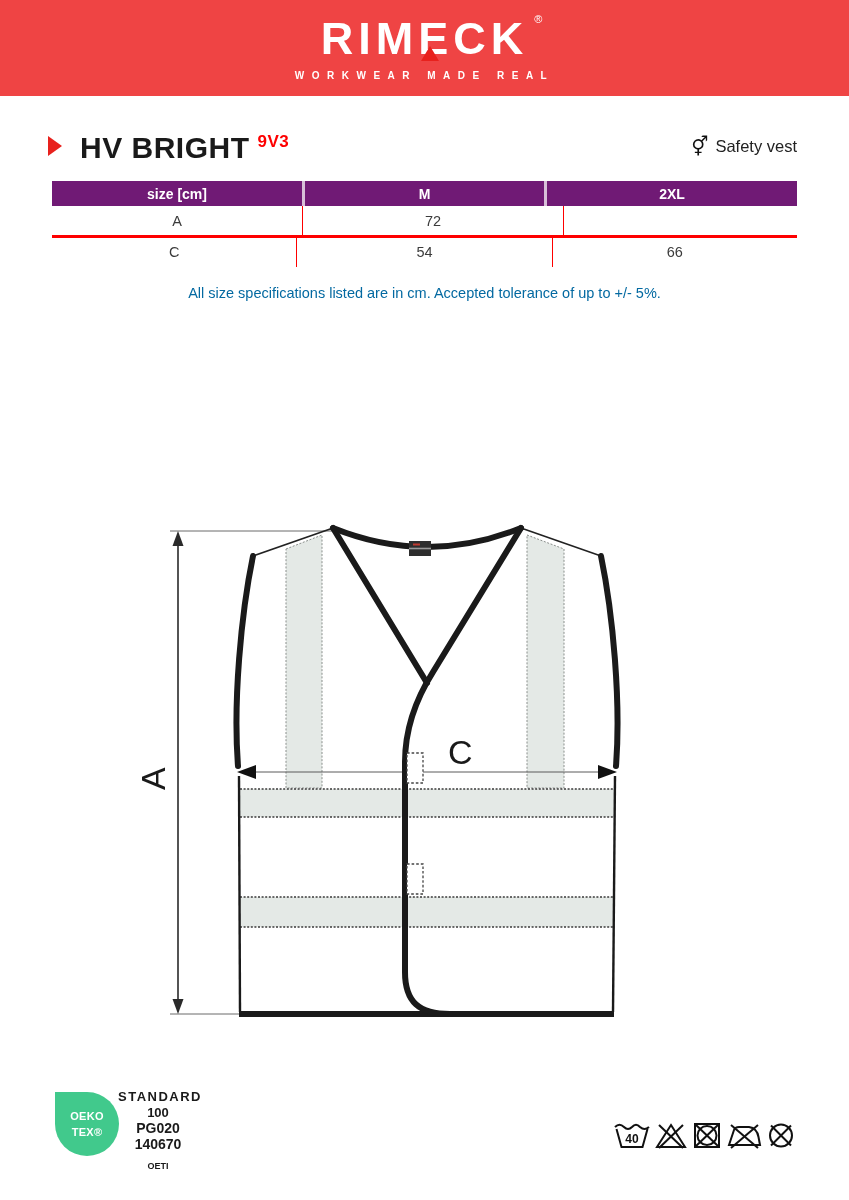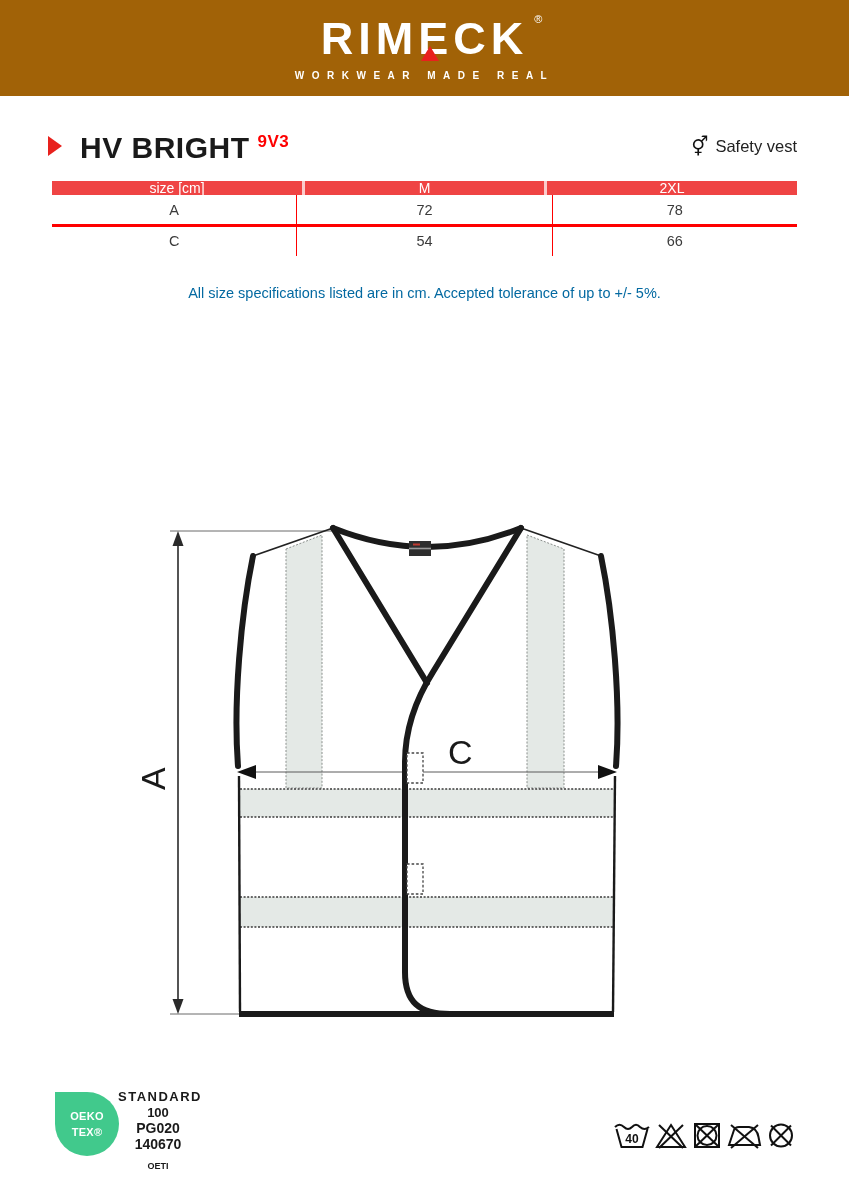--- a/index.html
+++ b/index.html
@@ -6,21 +6,21 @@
   .page{
     position:relative;
     width:849px;height:1200px;
     background:#ffffff;
     font-family:"Liberation Sans", sans-serif;
     overflow:hidden;
   }
   
   .brand-bar{
     position:absolute;top:0;left:0;width:849px;height:96px;
-    background:#a16207;
+    background:#ef4444;
     display:flex;flex-direction:column;align-items:center;justify-content:center;
   }
   .brand-word{
     position:relative;
     color:#ffffff;font-size:45px;font-weight:800;letter-spacing:5px;
     line-height:1;
   }
   .brand-reg{
     position:absolute;top:-2px;right:-14px;
     font-size:11px;font-weight:400;letter-spacing:0;
@@ -56,21 +56,21 @@
     font-size:17px;font-weight:800;color:#fe0000;letter-spacing:0.5px;
   }
   .category{
     position:absolute;right:0;top:9px;
     display:flex;align-items:center;gap:7px;
     font-size:16.5px;color:#222222;
   }
   .gender-glyph{font-size:19px;color:#111111;line-height:1;}
   
   .size-table{position:absolute;left:52px;top:181px;width:745px;}
-  .st-header{display:flex;height:14px;background:#ef4444;}
+  .st-header{display:flex;height:25px;background:#701a75;font-weight:bold;}
   .st-header .hcell{
     display:flex;align-items:center;justify-content:center;
     color:#ffffff;font-size:14px;
   }
   .hcell.c1{width:250px;}
   .hcell.c2{width:245px;border-left:3px solid rgba(255,255,255,0.72);border-right:3px solid rgba(255,255,255,0.72);box-sizing:border-box;}
   .hcell.c3{width:250px;}
   .st-row{display:flex;height:29px;}
   .st-row .cell{
     display:flex;align-items:center;justify-content:center;
@@ -137,21 +137,20 @@
 
   <div class="size-table">
     <div class="st-header">
       <div class="hcell c1">size [cm]</div>
       <div class="hcell c2">M</div>
       <div class="hcell c3">2XL</div>
     </div>
     <div class="st-row">
       <div class="cell c1">A</div>
       <div class="cell c2">72</div>
-      <div class="cell c3">78</div>
     </div>
     <div class="st-divider"></div>
     <div class="st-row">
       <div class="cell c1">C</div>
       <div class="cell c2">54</div>
       <div class="cell c3">66</div>
     </div>
   </div>
 
   <div class="size-note">All size specifications listed are in cm. Accepted tolerance of up to +/- 5%.</div>

